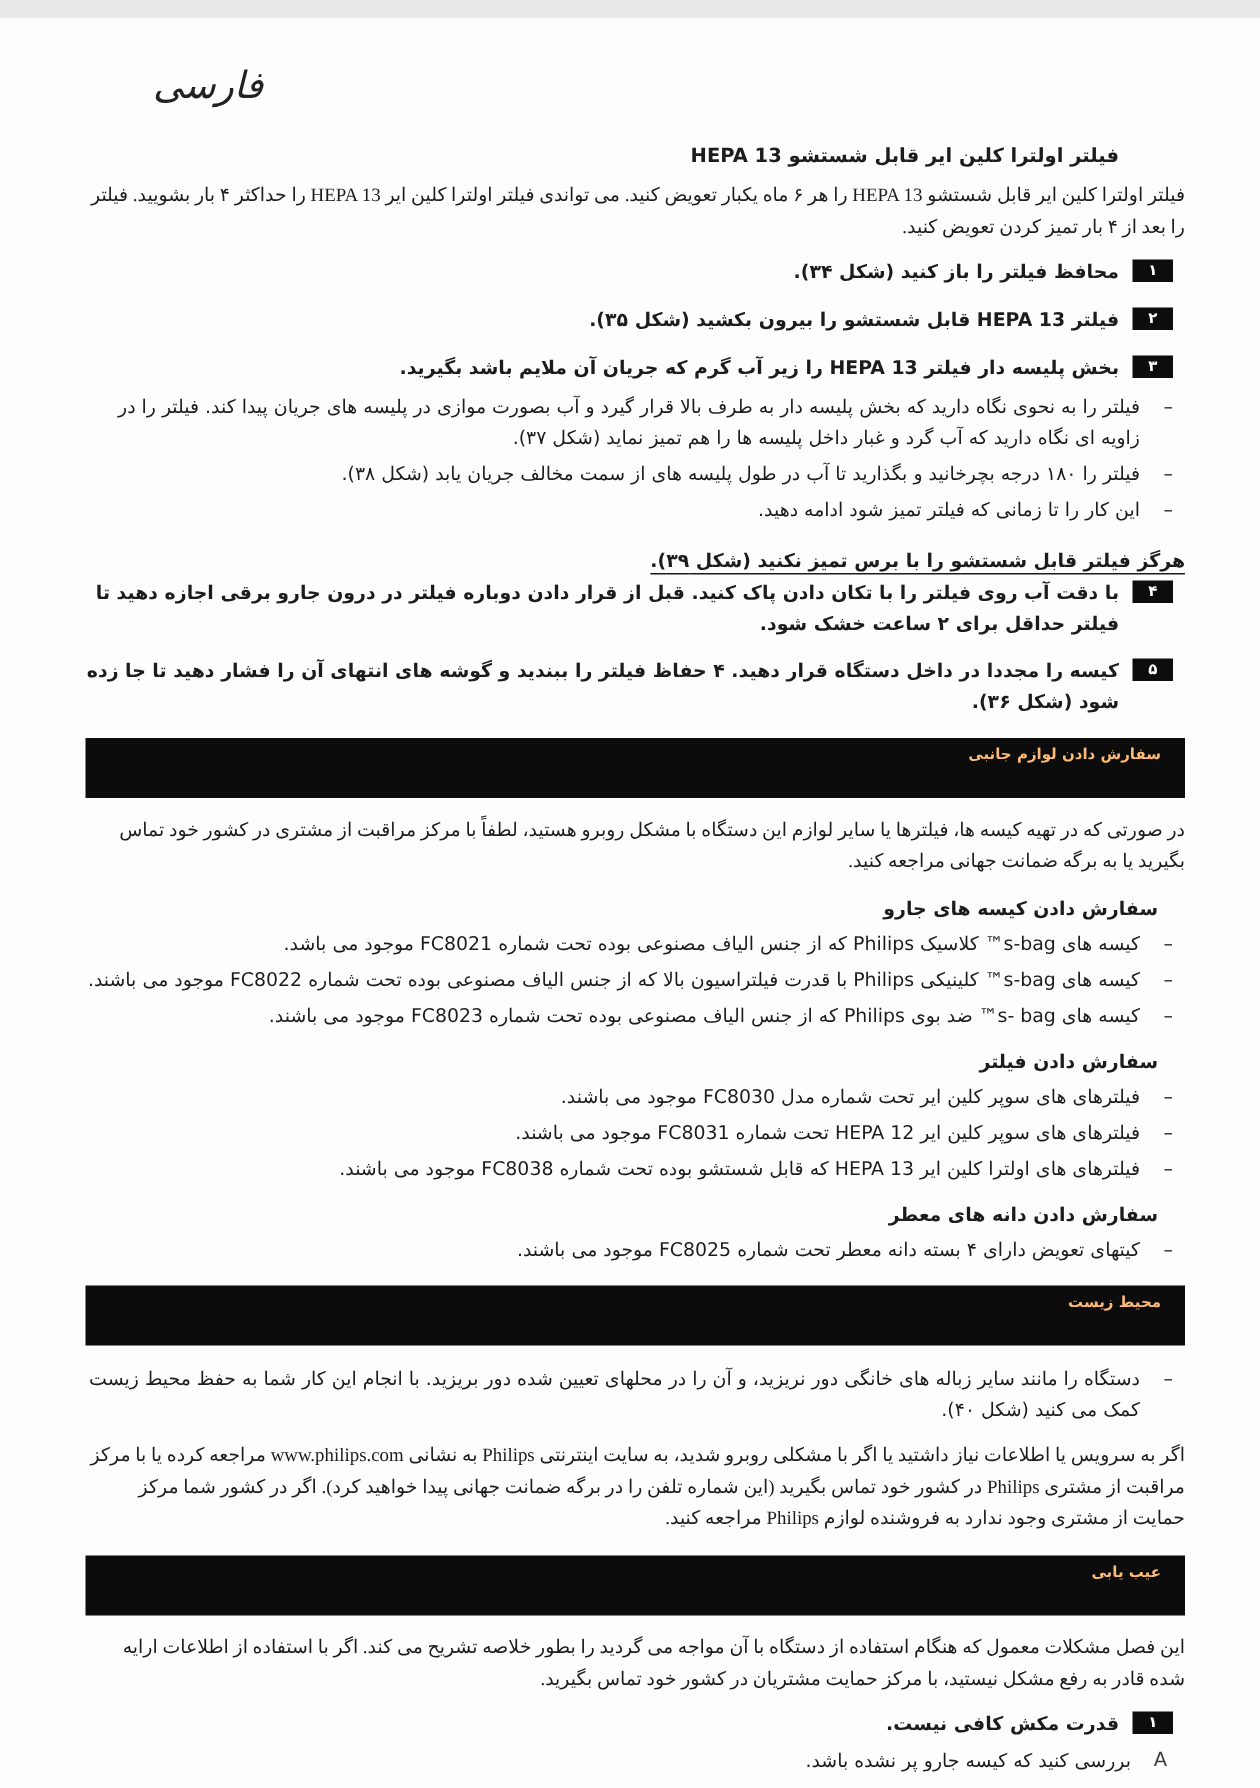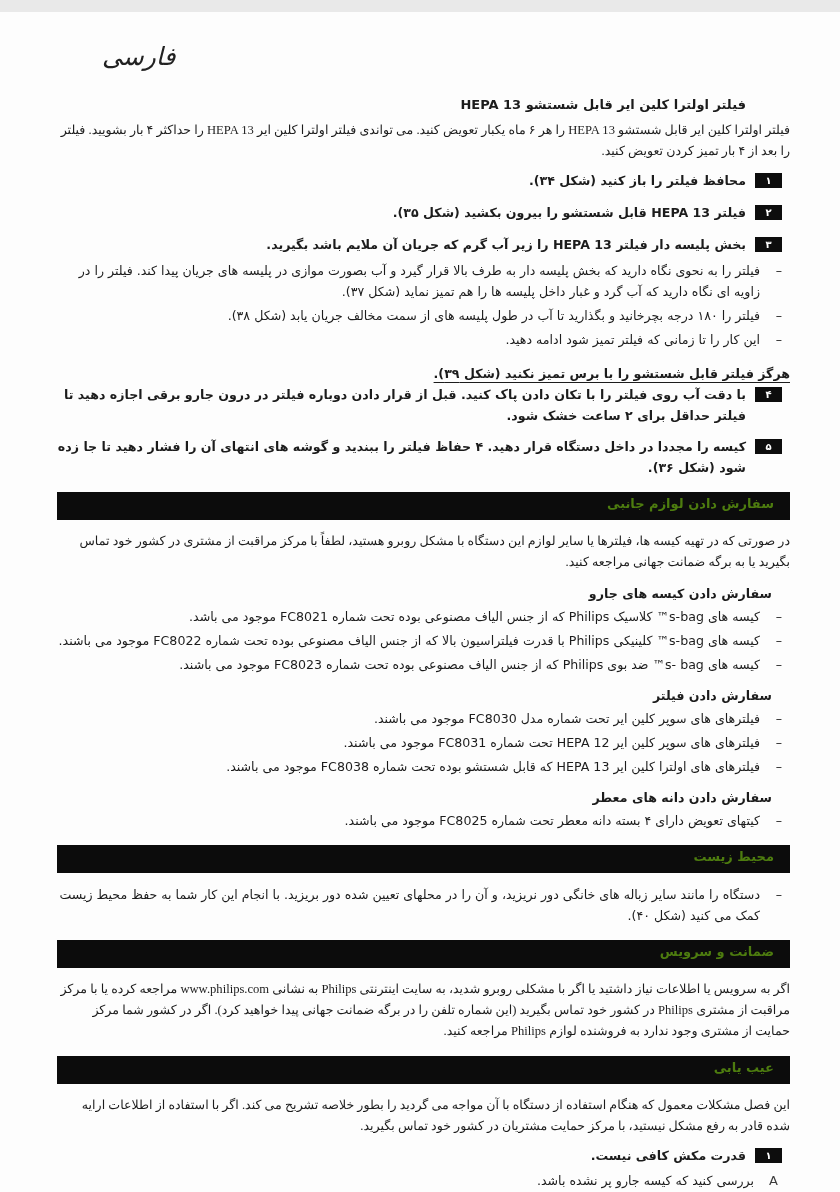--- a/index.html
+++ b/index.html
@@ -30,22 +30,22 @@
     background:#0d0d0d;color:#ffffff;
     font-size:10px;line-height:15px;text-align:center;font-weight:bold;
   }
   .step .step-text{flex:1;}
   .bullet{display:flex;align-items:flex-start;gap:8px;margin:0 8px 3px 0;}
   .bullet .dash{flex:0 0 14px;}
   .bullet .bullet-text{flex:1;}
   .warning{font-weight:bold;text-decoration:underline;text-underline-offset:4px;margin:13px 0 0 0;}
   .note{font-weight:bold;margin:13px 0 13px 0;}
   .bar{
-    height:28px;background:#0c0c0c;color:#4d7c0f;
-    font-weight:bold;font-size:13px;line-height:24px;
+    height:40px;background:#0c0c0c;color:#fdba74;
+    font-weight:bold;font-size:10px;line-height:24px;
     padding-right:16px;box-sizing:border-box;
     margin:14px 0 11px 0;
   }
   .subhead{font-weight:bold;margin:10px 18px 2px 0;}
   .answer-row{display:flex;align-items:flex-start;gap:10px;margin:2px 12px 0 0;}
   .answer-label{flex:0 0 14px;color:#3c3c3c;font-size:13px;}
   .mt10{margin-top:10px;}
   
   .artifact{position:absolute;top:1181px;height:10px;}
   .artifact .seg{position:absolute;top:0;height:9px;}
@@ -143,21 +143,20 @@
       <span class="dash">–</span>
       <span class="bullet-text">کیتهای تعویض دارای ۴ بسته دانه معطر تحت شماره FC8025 موجود می باشند.</span>
     </div>
 
     <div class="bar">محیط زیست</div>
     <div class="bullet mt10">
       <span class="dash">–</span>
       <span class="bullet-text">دستگاه را مانند سایر زباله های خانگی دور نریزید، و آن را در محلهای تعیین شده  دور بریزید. با انجام این کار شما به حفظ محیط زیست کمک می کنید (شکل ۴۰).</span>
     </div>
 
-    <div class="bar">ضمانت و سرویس</div>
     <p class="para mt10">اگر به سرویس یا اطلاعات نیاز داشتید یا اگر با مشکلی روبرو شدید، به سایت اینترنتی Philips به نشانی www.philips.com مراجعه کرده یا با مرکز مراقبت از مشتری Philips در کشور خود تماس بگیرید (این شماره تلفن را در برگه ضمانت جهانی پیدا خواهید کرد). اگر در کشور شما مرکز حمایت از مشتری وجود ندارد به فروشنده لوازم Philips مراجعه کنید.</p>
 
     <div class="bar">عیب یابی</div>
     <p class="para mt10">این فصل مشکلات معمول که هنگام استفاده از دستگاه با آن مواجه می گردید را بطور خلاصه تشریح می کند. اگر با استفاده از اطلاعات ارایه شده قادر به رفع مشکل نیستید، با مرکز حمایت مشتریان در کشور خود تماس بگیرید.</p>
 
     <div class="step" style="margin-bottom:4px;">
       <span class="badge">۱</span>
       <span class="step-text">قدرت مکش کافی نیست.</span>
     </div>
     <div class="answer-row">

